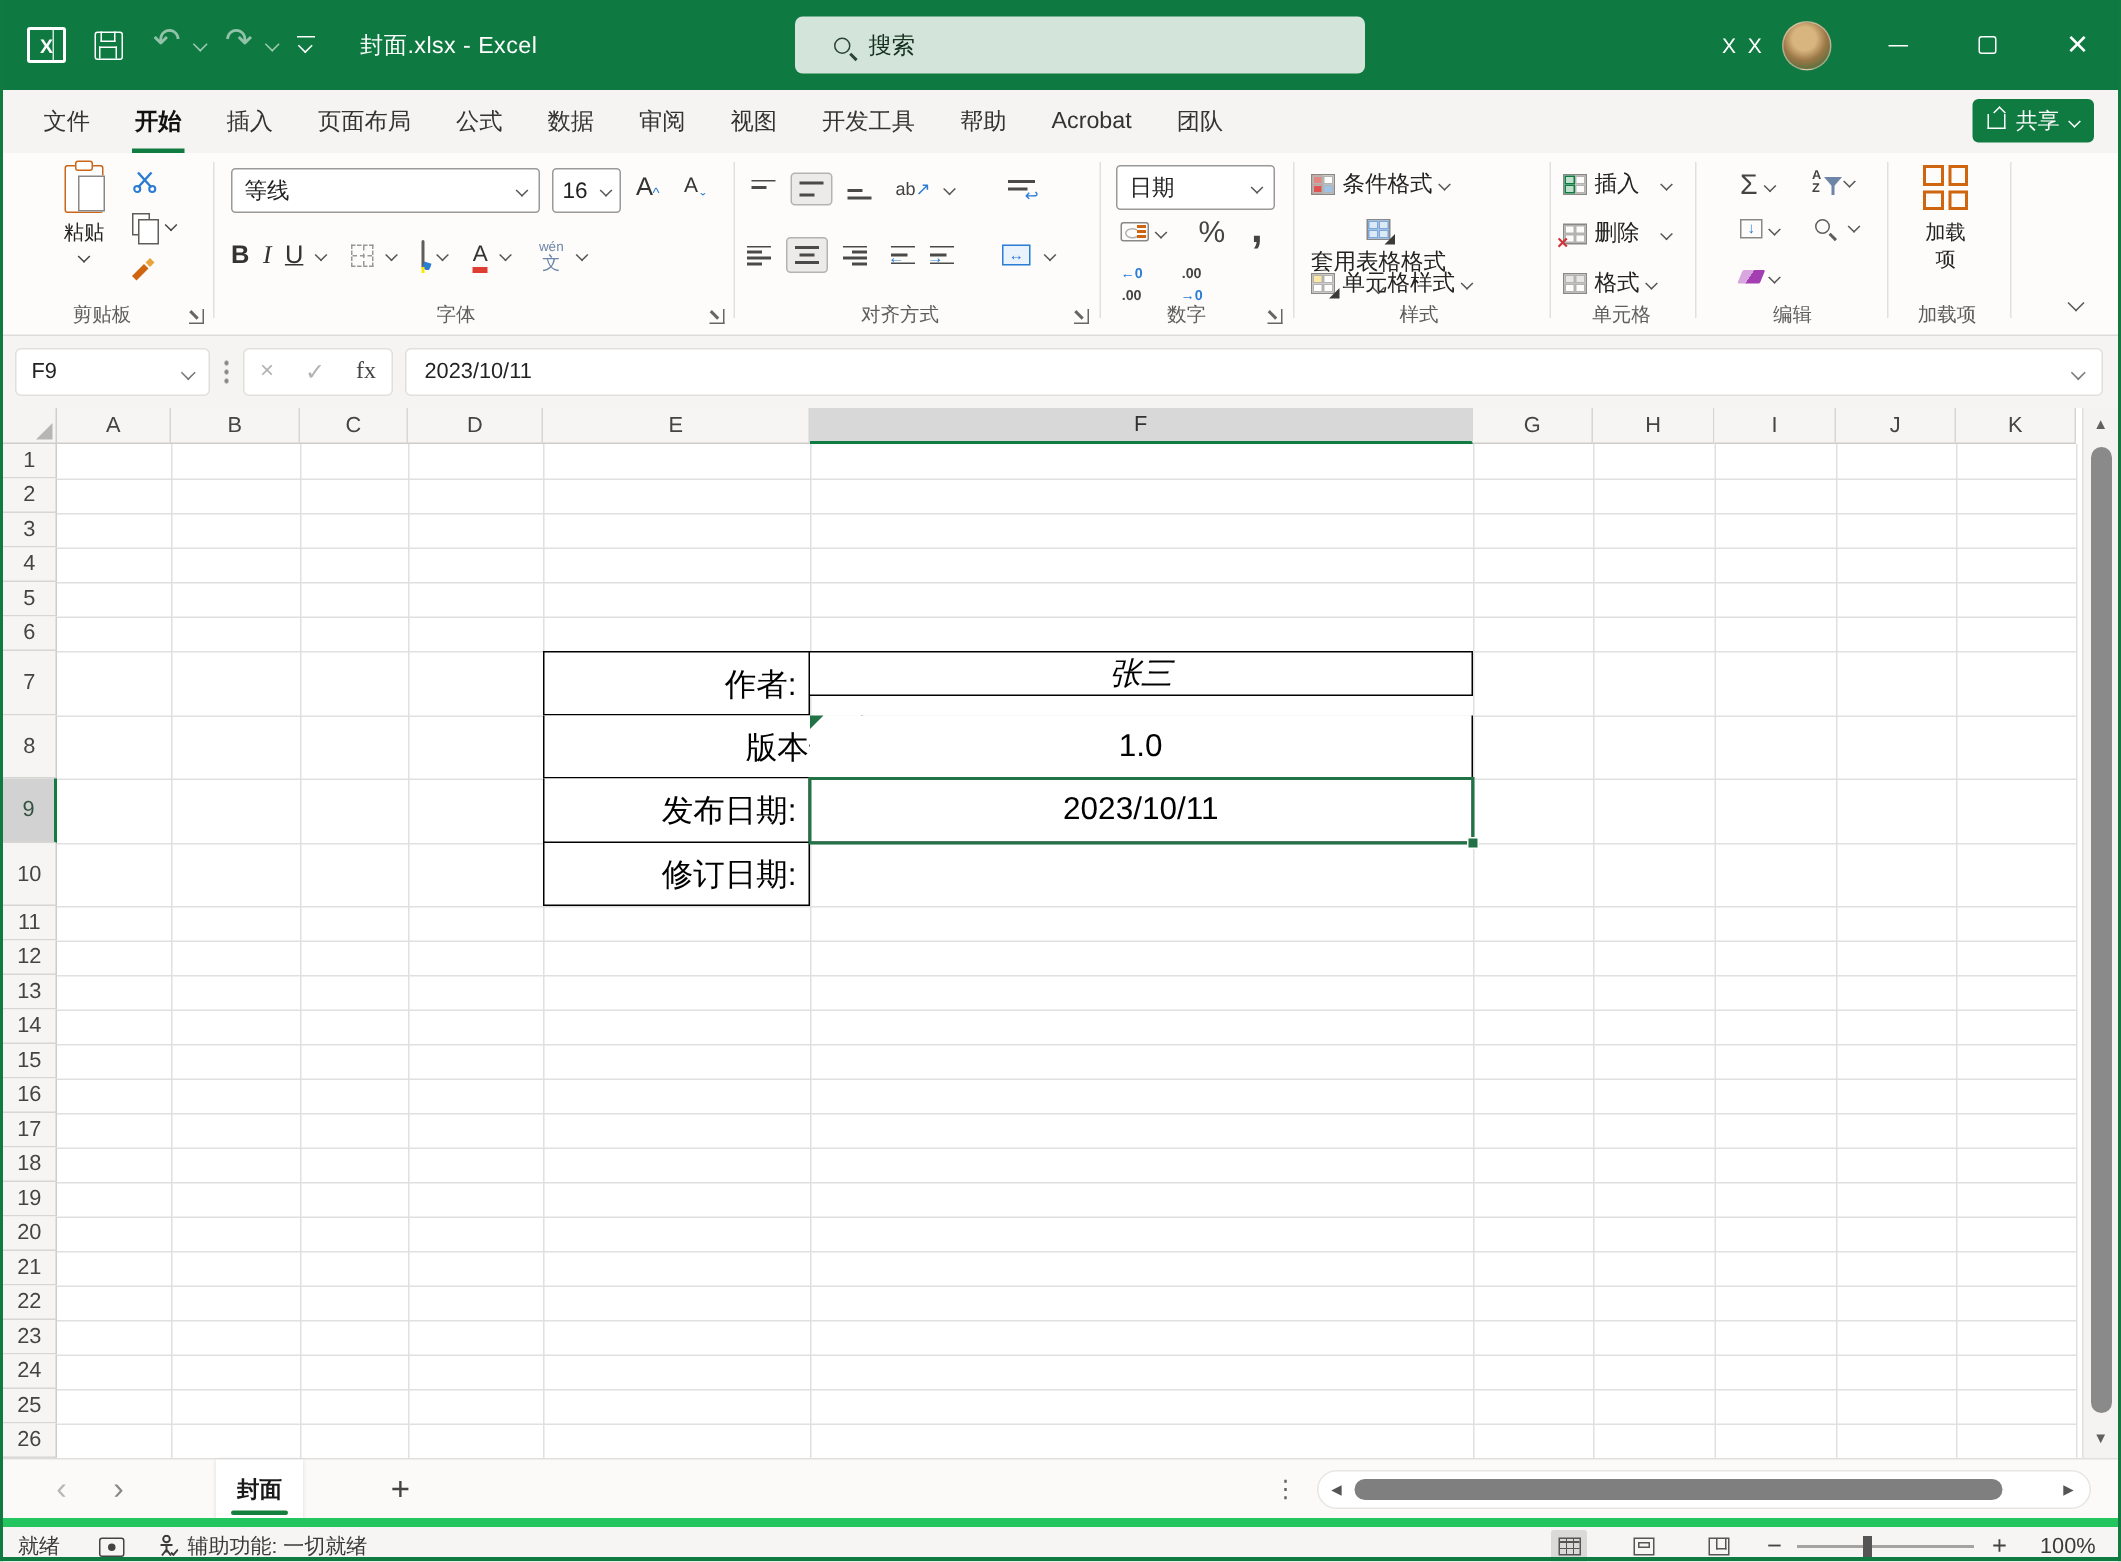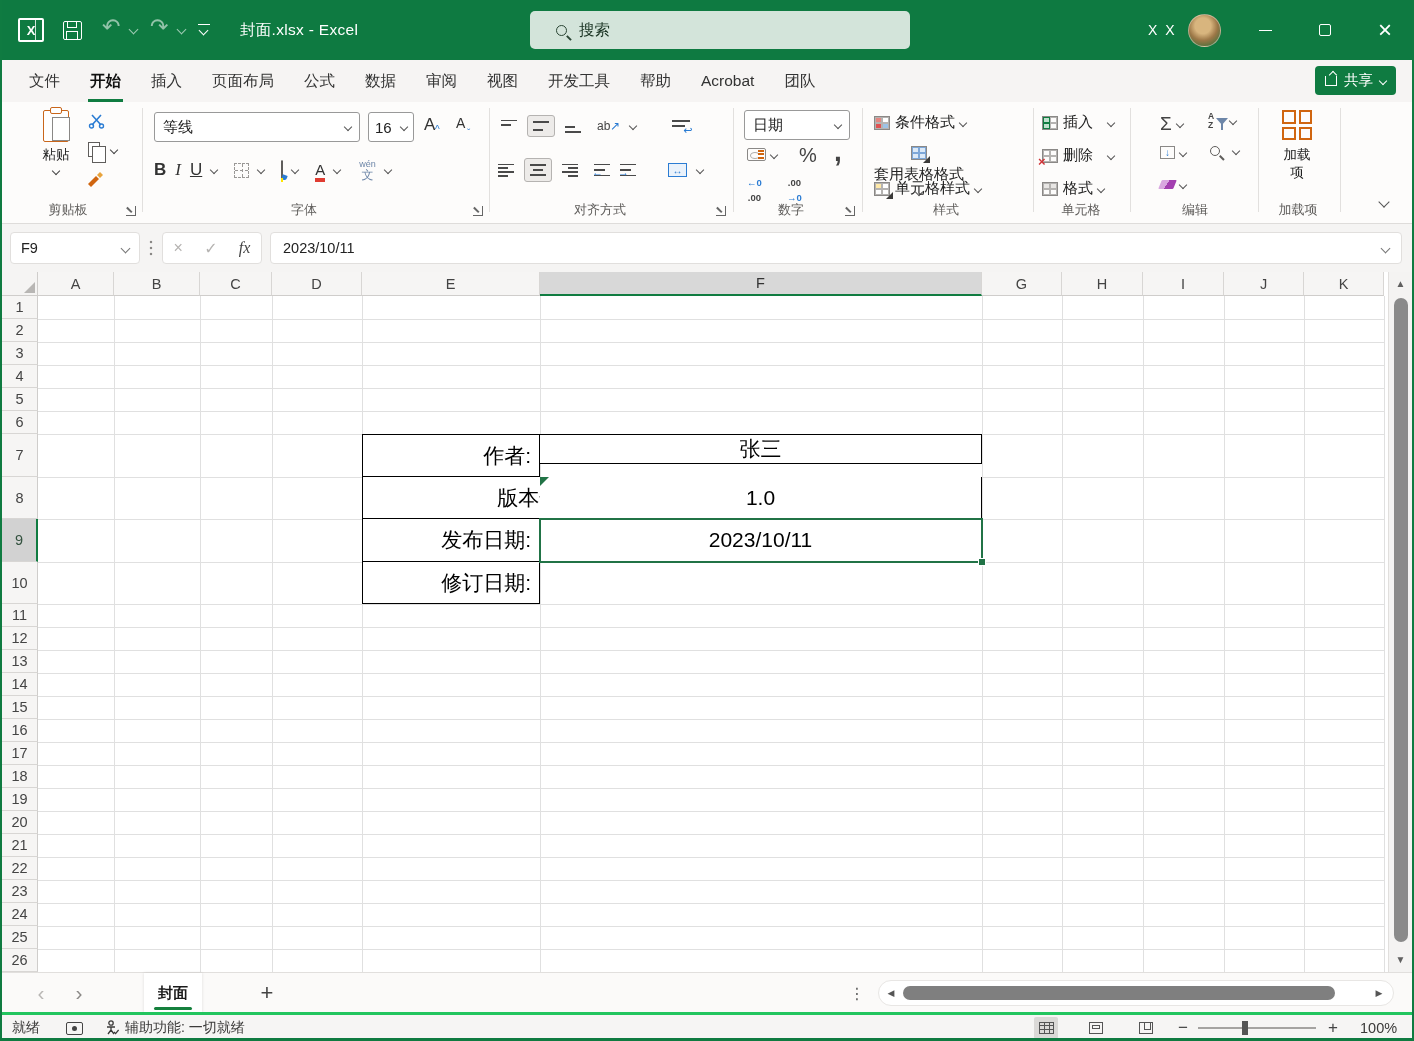--- a/index.html
+++ b/index.html
@@ -140,21 +140,21 @@
 
   
   .fbar { position:absolute; left:0; top:224px; width:100%; height:48px; background:#f5f4f3; display:flex; align-items:center;padding-left:12px; }
   .namebox { position:absolute; left:8px; top:8px; width:130px; height:32px; background:#fff; border:1px solid #e1dfdd; border-radius:4px;
              display:flex; align-items:center; justify-content:space-between; padding:0 10px; font-size:14.5px; color:#222; cursor:pointer;}
   .fdots { position:absolute; left:147px; top:14px; width:4px; height:20px;
            background:radial-gradient(circle,#8a8886 1.4px,transparent 1.6px) center/4px 6px repeat-y; cursor:col-resize;}
   .fbtns { position:absolute; left:160px; top:8px; width:100px; height:32px; background:#fff; border:1px solid #e1dfdd; border-radius:4px;
            display:flex; align-items:center; justify-content:space-around; }
   .fbtns .dim { color:#b5b3b1; font-size:16px; cursor:default;}
-  .fx { font-family:"Liberation Serif","DejaVu Serif",serif; font-style:italic; font-size:16px; color:#444; cursor:pointer;}
+  .fx { font-family:"Liberation Serif","DejaVu Serif",serif; font-size:16px; color:#444; cursor:pointer;}
   .finput { position:absolute; left:268px; top:8px; width:1132px; height:32px; background:#fff; border:1px solid #e1dfdd; border-radius:4px;
             display:flex; align-items:center; padding:0 12px; font-size:14.5px; color:#222; cursor:text; justify-content:space-between;}
   .fchev { width:7px; height:7px; border-right:1.5px solid #777; border-bottom:1.5px solid #777; transform:rotate(45deg);}
 
   
   .sheet { position:absolute; left:0; top:272px; width:1390px; height:700px; background:#fff; overflow:hidden;}
   .corner { position:absolute; left:0; top:0; width:36px; height:24px; background:#f5f4f3; border-right:1px solid #cfcdcb; border-bottom:1px solid #cfcdcb;}
   .corner::after { content:''; position:absolute; right:2px; bottom:2px; width:0; height:0; border-left:11px solid transparent; border-bottom:11px solid #b8b6b4;}
   .colhdr { position:absolute; top:0; height:24px; background:#f6f5f4; border-right:1px solid #d8d6d4; border-bottom:1px solid #cfcdcb;
             display:flex; align-items:center; justify-content:center; font-size:14.5px; color:#444; cursor:pointer;}
@@ -187,21 +187,21 @@
   .sheettab::after { content:''; position:absolute; left:10px; right:10px; bottom:3px; height:3px; background:#15803d; border-radius:2px;}
   .addsheet { left:248px; width:34px; font-size:22px; color:#444; font-weight:300;}
   .sdots { left:845px; width:20px; font-size:16px; color:#666; letter-spacing:0;}
   .hscroll { position:absolute; left:876px; top:7px; width:516px; height:26px; background:#fff; border:1px solid #e8e6e4; border-radius:13px;
              display:flex; align-items:center; }
   .harrow { width:24px; text-align:center; font-size:9px; color:#555; cursor:pointer;}
   .hthumb { position:absolute; left:24px; width:432px; height:14px; background:#7f7f7f; border-radius:7px; cursor:grab;}
   .hnext { position:absolute; right:2px; }
 
   
-  .statusbar { position:absolute; left:0; top:1012px; width:100%; height:26px; background:#f6f5f4; border-top:3px solid #22c55e;
+  .statusbar { position:absolute; left:0; top:1012px; width:100%; height:26px; background:#f6f5f4; border-top:6px solid #22c55e;
                display:flex; align-items:center; font-size:14px; color:#3b3a39; }
   .greenedge { position:absolute; left:0; bottom:0; width:100%; height:3px; background:#0f7b41; }
   .st-item { position:absolute; display:flex; align-items:center; gap:6px; height:26px; top:0;}
   .macroic { width:17px; height:13px; border:1.5px solid #444; border-radius:2px; display:flex; align-items:center; justify-content:center;}
   .macroic i { width:5px; height:5px; background:#444; border-radius:50%; }
   .viewic { width:24px; height:22px; display:flex; align-items:center; justify-content:center; cursor:pointer; border-radius:2px;}
   .viewic.on { background:#dbd9d7; }
   .vi-normal { width:15px; height:12px; border:1.4px solid #555;
      background:repeating-linear-gradient(0deg,transparent 0 3.2px,#555 3.2px 4.2px),repeating-linear-gradient(90deg,transparent 0 3.8px,#555 3.8px 4.8px);}
   .vi-layout { width:14px; height:12px; border:1.4px solid #555; position:relative;}
@@ -640,21 +640,21 @@
       <div class="hline" style="left: 36px; top: 493px; width: 1346px;"></div>
       <div class="hline" style="left: 36px; top: 516px; width: 1346px;"></div>
       <div class="hline" style="left: 36px; top: 539px; width: 1346px;"></div>
       <div class="hline" style="left: 36px; top: 562px; width: 1346px;"></div>
       <div class="hline" style="left: 36px; top: 585px; width: 1346px;"></div>
       <div class="hline" style="left: 36px; top: 608px; width: 1346px;"></div>
       <div class="hline" style="left: 36px; top: 631px; width: 1346px;"></div>
       <div class="hline" style="left: 36px; top: 654px; width: 1346px;"></div>
       <div class="hline" style="left: 36px; top: 677px; width: 1346px;"></div>
       <div class="tcell lab" style="left: 360px; top: 162px; width: 178px; height: 43px; border-left: 1.4px solid rgb(0, 0, 0); border-top: 1.4px solid rgb(0, 0, 0);">作者:</div>
-      <div class="tcell val" style="left: 538px; top: 162px; width: 442px; height: 30px; border-top: 1.4px solid rgb(0, 0, 0);">张三</div>
+      <div class="tcell val" style="left: 538px; top: 162px; width: 442px; height: 30px; border-top: 1.4px solid rgb(0, 0, 0); font-style: italic;">张三</div>
       <div class="tcell lab" style="left: 360px; top: 205px; width: 213px; height: 42px; border-left: 1.4px solid rgb(0, 0, 0);">版本号:</div>
       <div class="tcell val tflag" style="left: 538px; top: 205px; width: 442px; height: 42px;">1.0</div>
       <div class="tcell lab" style="left: 360px; top: 247px; width: 178px; height: 43px; border-left: 1.4px solid rgb(0, 0, 0);">发布日期:</div>
       <div class="tcell val" style="left: 538px; top: 247px; width: 442px; height: 43px;">2023/10/11</div>
       <div class="tcell lab" style="left: 360px; top: 290px; width: 178px; height: 42px; border-left: 1.4px solid rgb(0, 0, 0);">修订日期:</div>
       <div class="selcell" style="left: 537px; top: 246px; width: 444px; height: 45px;"></div>
       <div class="fillhandle" style="left: 976px; top: 286px;"></div>
     </div>
   <div class="vscroll">
     <span class="varrow">▲</span>

